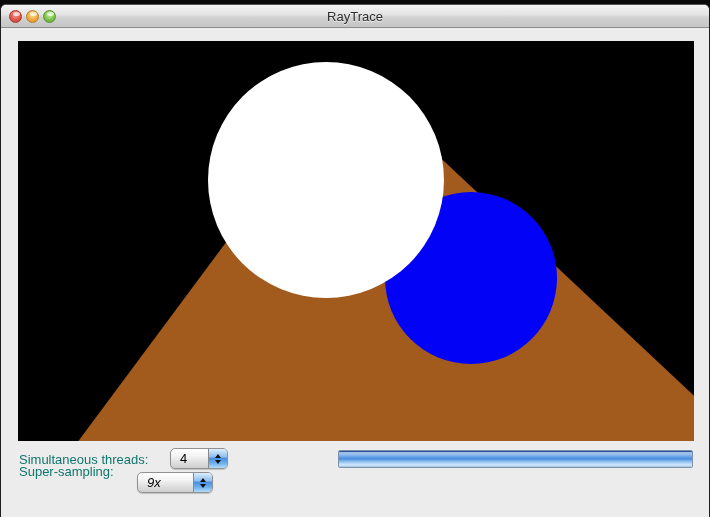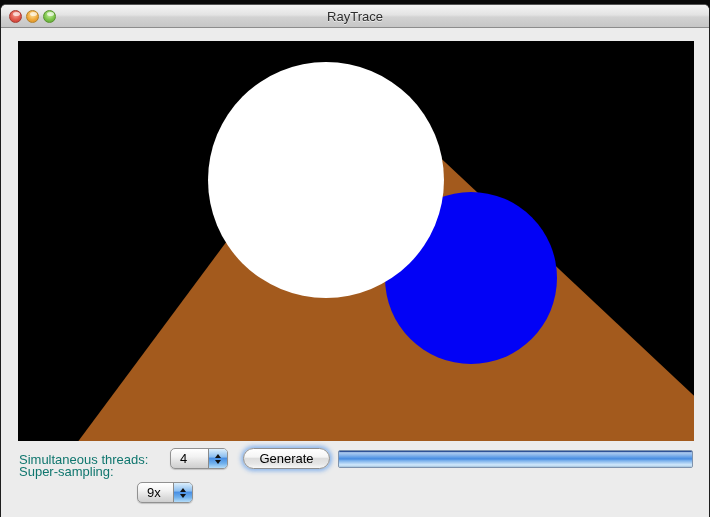--- a/index.html
+++ b/index.html
@@ -33,21 +33,21 @@
   .render-canvas svg { display:block; width:676px; height:400px; }
 
   .label { position:absolute; font-size:13px; color:#0f766e; }
   .label-threads { left:18px; top:447px; }
   .label-super   { left:18px; top:459px; }
 
   .popup { position:absolute; height:21px; border:1px solid #919191; border-radius:5px;
            background:linear-gradient(to bottom,#ffffff 0%,#f2f2f2 40%,#dcdcdc 75%,#cfcfcf 100%);
            display:flex; align-items:stretch; box-shadow:0 1px 1px rgba(0,0,0,.18); cursor:default; }
   .popup-threads { left:169px; top:443px; width:58px; }
-  .popup-super   { left:136px; top:477px; width:56px; }
+  .popup-super   { left:136px; top:467px; width:76px;font-style:italic; }
   .popup-value { flex:1; font-size:13px; color:#000; line-height:19px; padding-left:9px; }
   .popup-cap { width:19px; border-left:1px solid #8a8a8a; border-radius:0 4px 4px 0;
                background:linear-gradient(to bottom,#dceffc 0%,#8fc0f0 40%,#4a90e4 50%,#6fb0ec 75%,#b4dcf8 100%);
                display:flex; flex-direction:column; align-items:center; justify-content:center; gap:2px; }
   .arr-up   { width:0; height:0; border-left:3px solid transparent; border-right:3px solid transparent;
               border-bottom:4px solid #111; }
   .arr-down { width:0; height:0; border-left:3px solid transparent; border-right:3px solid transparent;
               border-top:4px solid #111; }
 
   .generate-btn { position:absolute; left:242px; top:443px; width:87px; height:21px;
@@ -94,21 +94,20 @@
   <div class="label label-threads">Simultaneous threads:</div>
 
   <div class="popup popup-threads">
     <span class="popup-value">4</span>
     <span class="popup-cap">
       <span class="arr-up"></span>
       <span class="arr-down"></span>
     </span>
   </div>
 
-  <button class="generate-btn">Generate</button>
 
   <div class="progress">
     <div class="progress-fill" style="width: 100%;"></div>
   </div>
 
   <div class="label label-super">Super-sampling:</div>
 
   <div class="popup popup-super">
     <span class="popup-value">9x</span>
     <span class="popup-cap">

